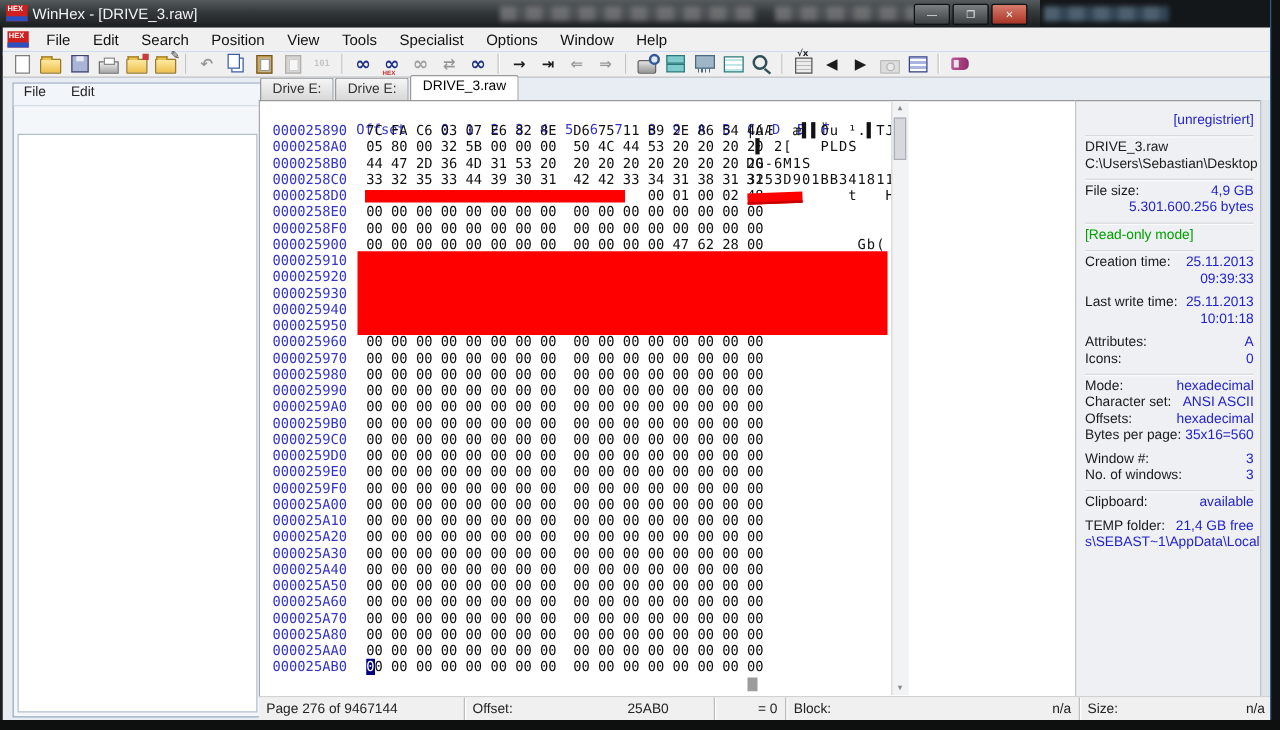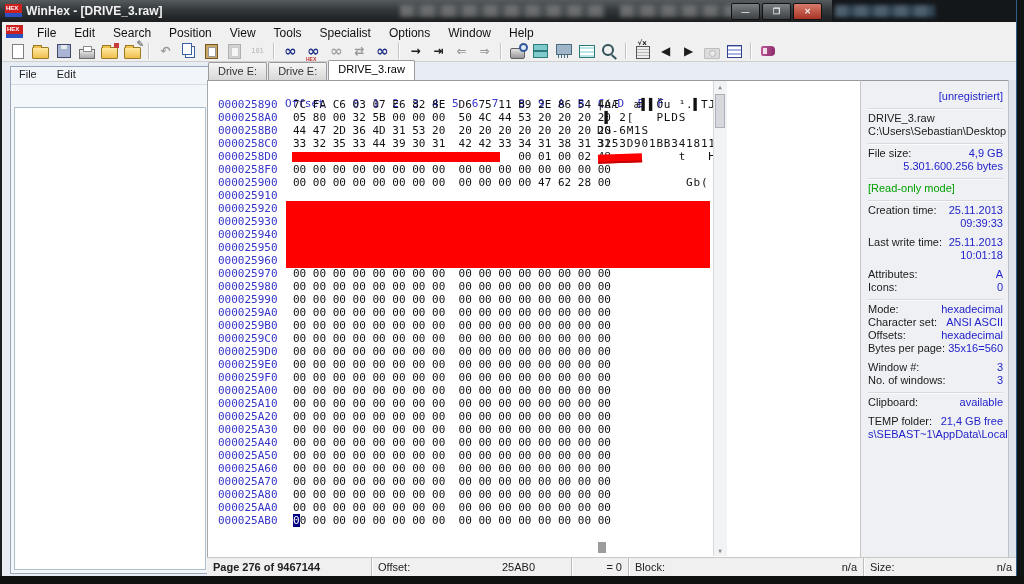--- a/index.html
+++ b/index.html
@@ -1,20 +1,20 @@
 <!DOCTYPE html>
 <html><head>
 <meta charset="utf-8">
 <style>
   html,body{margin:0;padding:0;background:#000;}
   .screen{position:relative;width:1024px;height:584px;overflow:hidden;background:#14171a;
     font-family:"Liberation Sans",sans-serif;-webkit-font-smoothing:antialiased;}
   
   .titlebar{position:absolute;left:0;top:0;width:832px;height:22px;
-    background:linear-gradient(#565b5e,#33383b 45%,#1b1e20);border-bottom:1px solid #0a0c0d;font-weight:bold;}
+    background:linear-gradient(#565b5e,#33383b 45%,#1b1e20);border-bottom:1px solid #0a0c0d;}
   .title-text{position:absolute;left:26px;top:4px;color:#f2f2f2;font-size:12px;white-space:nowrap;}
   .blurblock{position:absolute;top:5px;height:12px;filter:blur(2px);opacity:.55;
     background:repeating-linear-gradient(90deg,#9a9a9a 0 13px,#63676a 13px 21px);}
   .bb1{left:400px;width:205px}.bb2{left:620px;width:140px}
   .bb3{left:835px;width:100px;background:repeating-linear-gradient(90deg,#7e9cb5 0 12px,#4e6d86 12px 20px);}
   .winbtns{position:absolute;right:10px;top:3px;display:flex;gap:2px;}
   .wbtn{width:27px;height:15px;display:flex;align-items:center;justify-content:center;
     font-size:8px;color:#eee;background:linear-gradient(#7a7f83,#3c4043);border:1px solid #101214;border-radius:2px;}
   .wbtn.close{background:linear-gradient(#d87c6c,#a83425);}
   .i-hexlogo{width:17px;height:13px;background:#cf2020;position:relative;display:inline-block;}
@@ -111,21 +111,21 @@
   .irow .val{margin-left:auto;color:#2323cb;text-align:right;}
   .irow .val.black{margin-left:0;color:#1a1a1a;text-align:left;}
   .irow .val.green{margin-left:0;color:#00a000;}
   .igap{height:6px;}
   .right-gutter{position:absolute;left:1006px;top:18px;width:8px;height:477px;background:#dfe4ea;border-left:1px solid #bcc3cc;}
   
   .statusbar{position:absolute;left:205px;top:495px;width:811px;height:19px;background:#f0f0f0;
     border-top:1px solid #c8c8c8;display:flex;font-size:11px;color:#222;box-sizing:border-box;}
   .sseg{display:flex;align-items:center;padding:0 6px;border-right:1px solid #bdbdbd;box-shadow:1px 0 0 #fdfdfd;box-sizing:border-box;}
   .sseg .sval{margin-left:auto;}
-  .s1{width:165px;font-weight:bold;}.s2{width:200px;}.s2 .sval{padding-right:30px;text-align:center;}
+  .s1{width:165px;}.s2{width:200px;}.s2 .sval{padding-right:30px;text-align:center;}
   .s3{width:57px;justify-content:flex-end;}.s4{width:235px;gap:36px;}.s5{flex:1;border-right:none;}
   
   .edge-right{position:absolute;left:1016px;top:0;width:8px;height:584px;background:#101314;border-left:1px solid #2e5d86;}
   .edge-bottom{position:absolute;left:0;top:576px;width:1024px;height:8px;background:#0e100f;}
   .edge-left{position:absolute;left:0;top:22px;width:2px;height:554px;background:#1b1e20;}
 </style>
 </head>
 <body>
 
 <div class="screen">
@@ -269,20 +269,21 @@
     <div class="hexpane">
       <div class="hexhead">
         <span class="off">Offset</span><span class="bytes" id="col-digits"> 0  1  2  3  4  5  6  7   8  9  A  B  C  D  E  F </span>
       </div>
       <div class="rows" id="hexrows">
           <div class="hexrow"><span class="off">000025890</span><span class="bytes">7C FA C6 03 07 E6 82 8E  D6 75 11 B9 2E 86 54 4A</span><span class="ascii">|úÆ  æ▌▌Öu ¹.▌TJ</span></div>
           <div class="hexrow"><span class="off">0000258A0</span><span class="bytes">05 80 00 32 5B 00 00 00  50 4C 44 53 20 20 20 20</span><span class="ascii"> ▌ 2[   PLDS    </span></div>
           <div class="hexrow"><span class="off">0000258B0</span><span class="bytes">44 47 2D 36 4D 31 53 20  20 20 20 20 20 20 20 20</span><span class="ascii">DG-6M1S         </span></div>
           <div class="hexrow"><span class="off">0000258C0</span><span class="bytes">33 32 35 33 44 39 30 31  42 42 33 34 31 38 31 31</span><span class="ascii">3253D901BB341811</span></div>
           <div class="hexrow"><span class="off">0000258D0</span><span class="bytes">                                  00 01 00 02 48</span><span class="ascii">           t   H</span></div>
+          <div class="hexrow"><span class="off">0000258E0</span><span class="bytes">00 00 00 00 00 00 00 00  00 00 00 00 00 00 00 00</span></div>
           <div class="hexrow"><span class="off">0000258F0</span><span class="bytes">00 00 00 00 00 00 00 00  00 00 00 00 00 00 00 00</span></div>
           <div class="hexrow"><span class="off">000025900</span><span class="bytes">00 00 00 00 00 00 00 00  00 00 00 00 47 62 28 00</span><span class="ascii">            Gb( </span></div>
           <div class="hexrow"><span class="off">000025910</span><span class="bytes"></span></div>
           <div class="hexrow"><span class="off">000025920</span><span class="bytes"></span></div>
           <div class="hexrow"><span class="off">000025930</span><span class="bytes"></span></div>
           <div class="hexrow"><span class="off">000025940</span><span class="bytes"></span></div>
           <div class="hexrow"><span class="off">000025950</span><span class="bytes"></span></div>
           <div class="hexrow"><span class="off">000025960</span><span class="bytes">00 00 00 00 00 00 00 00  00 00 00 00 00 00 00 00</span></div>
           <div class="hexrow"><span class="off">000025970</span><span class="bytes">00 00 00 00 00 00 00 00  00 00 00 00 00 00 00 00</span></div>
           <div class="hexrow"><span class="off">000025980</span><span class="bytes">00 00 00 00 00 00 00 00  00 00 00 00 00 00 00 00</span></div>

